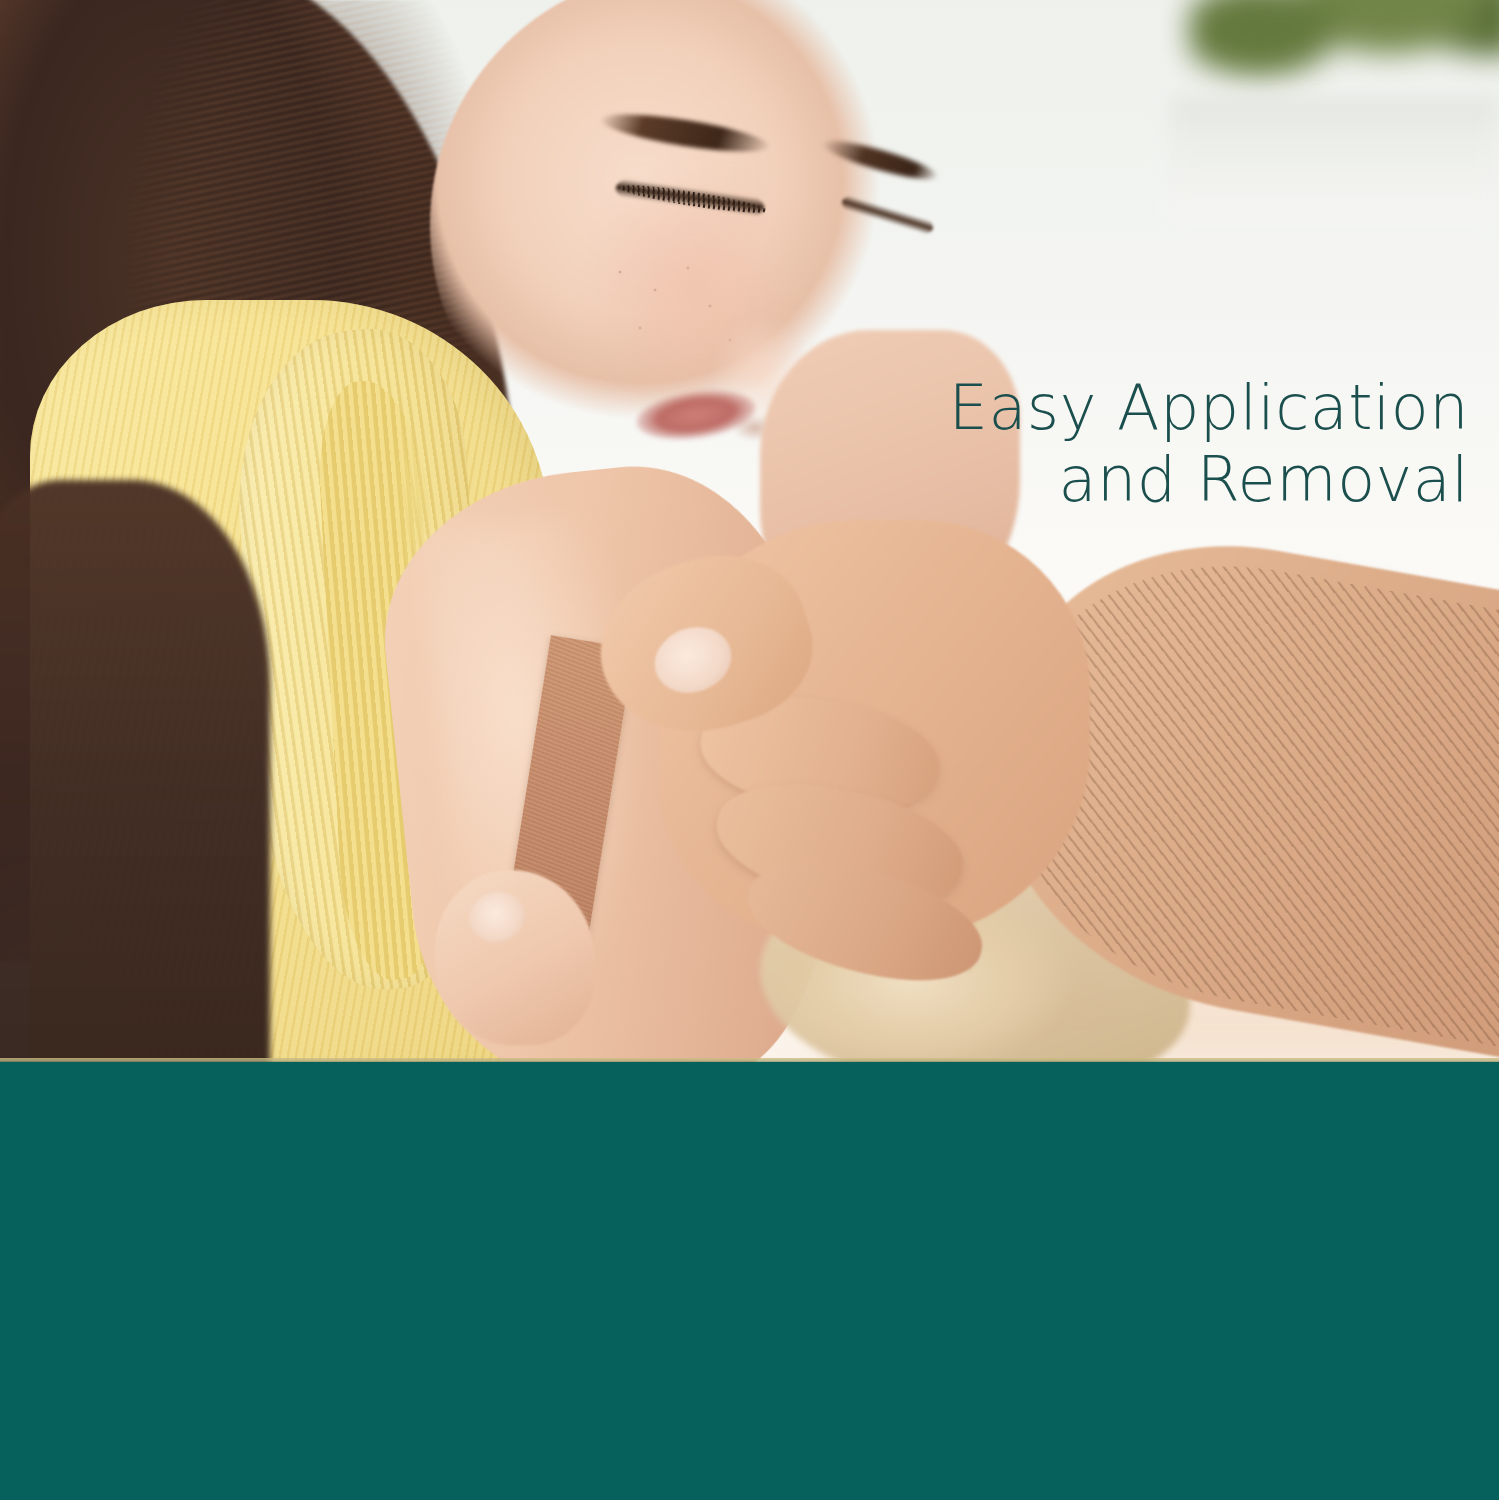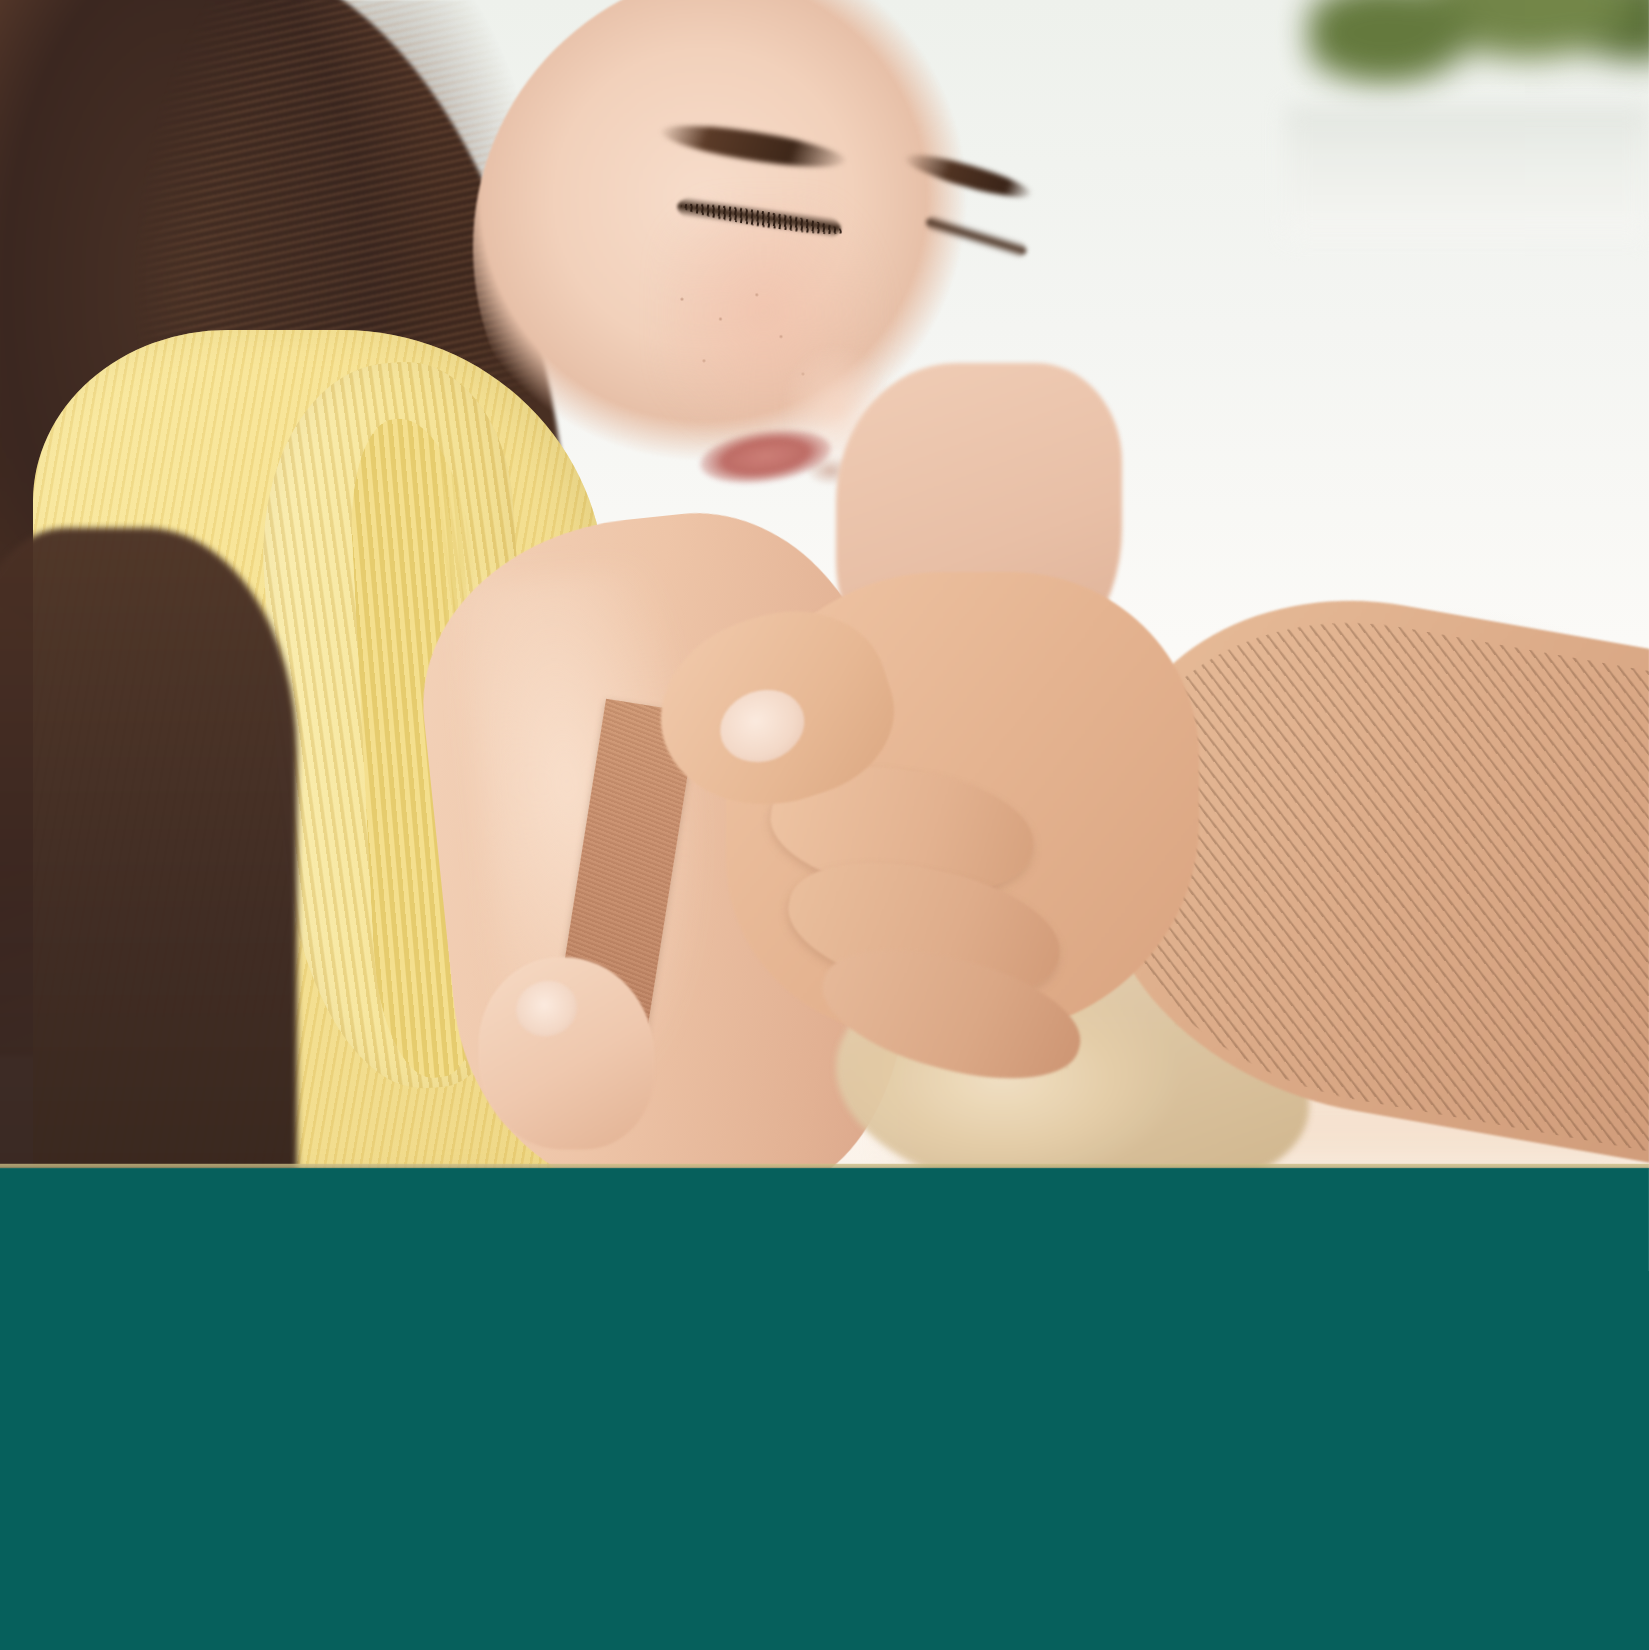--- a/index.html
+++ b/index.html
@@ -342,20 +342,22 @@
 
     <div class="forearm"></div>
     <div class="forearm-hair"></div>
     <div class="ad-hand"></div>
     <div class="finger1"></div>
     <div class="finger2"></div>
     <div class="finger3"></div>
     <div class="thumb"></div>
     <div class="thumb-nail"></div>
 
+    <div class="headline">Easy Application
+and Removal</div>
   </div>
 
   <div class="teal-top-rule"></div>
 
   <div class="teal-panel">
 
     
     
 
     

